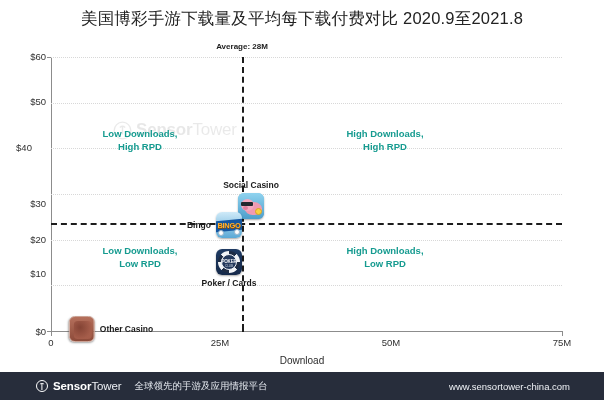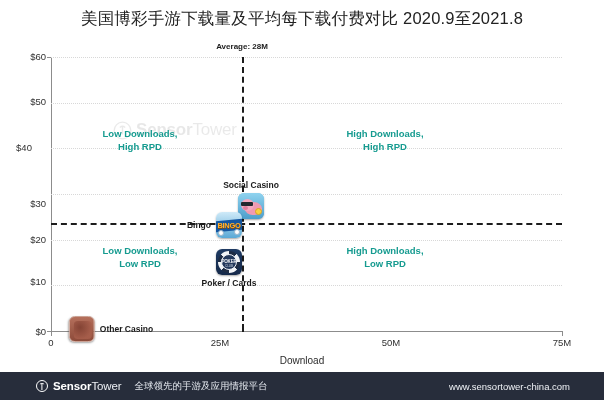--- a/index.html
+++ b/index.html
@@ -291,21 +291,21 @@
 <div id="chart-title">美国博彩手游下载量及平均每下载付费对比  2020.9至2021.8</div>
 
 <div id="axis-y-line"></div>
 <div id="axis-x-line"></div>
 
 <div class="y-lab" style="left:2px;  top:51px;">$60</div>
 <div class="y-lab" style="left:2px;  top:96px;">$50</div>
 <div class="y-lab" style="left:2px;  top:142px;text-align:center;">$40</div>
 <div class="y-lab" style="left:2px;  top:188px;margin-top:10px;">$30</div>
 <div class="y-lab" style="left:2px;  top:234px;">$20</div>
-<div class="y-lab" style="left:2px;  top:276px;">$10</div>
+<div class="y-lab" style="left:2px;  top:268px;">$10</div>
 <div class="y-lab" style="left:2px;  top:326px;">$0</div>
 
 <div class="ytick" style="left:47px; top:57px;"></div>
 <div class="ytick" style="left:47px; top:331px;"></div>
 
 <div id="axis-y-title">Revenue Per Download</div>
 
 <div id="plot-area">
 
   <div class="gridline" style="top:0px;"></div>

